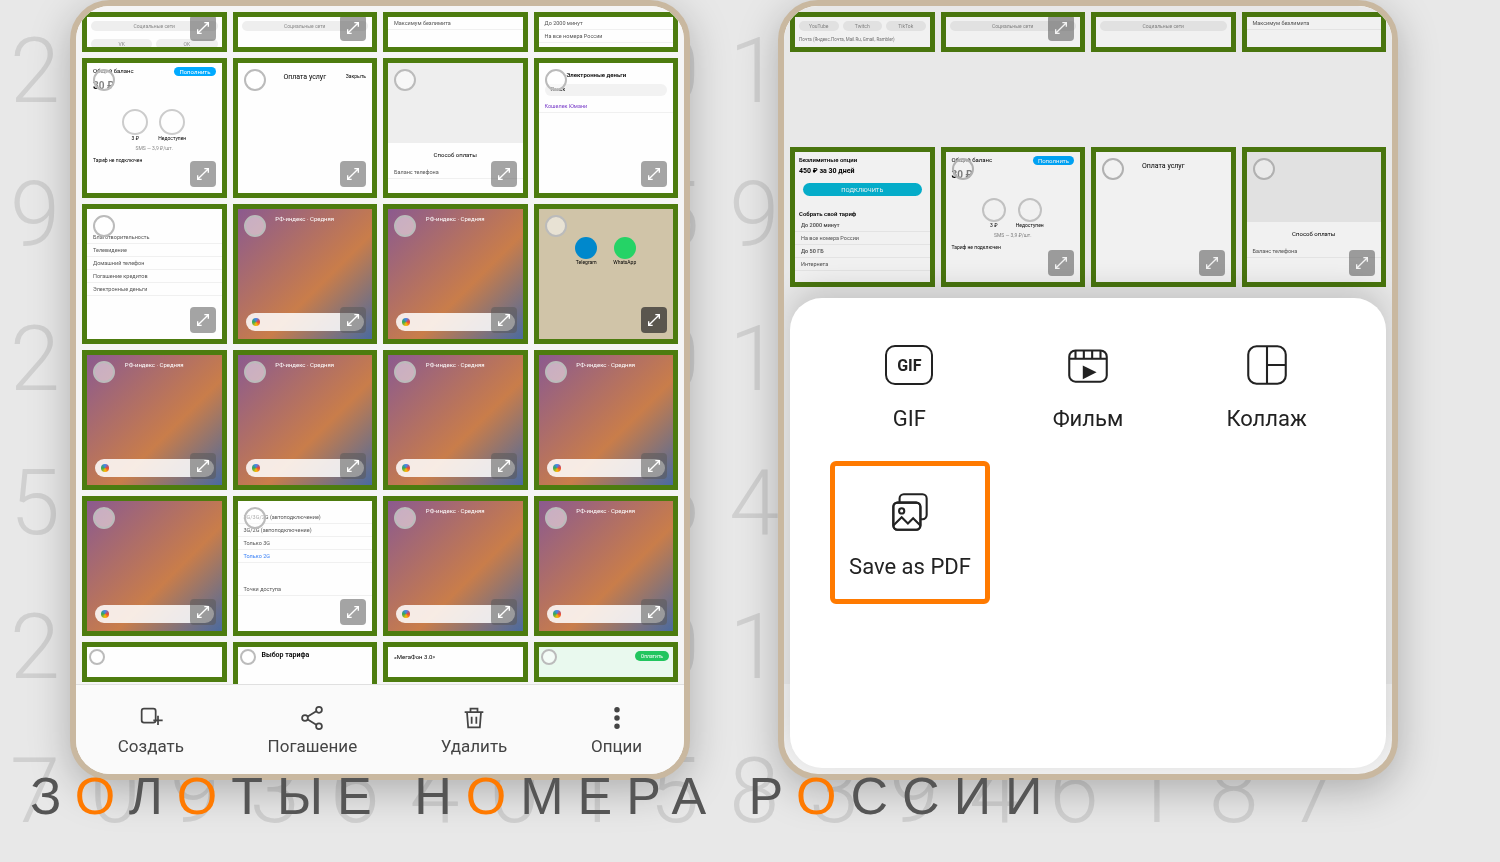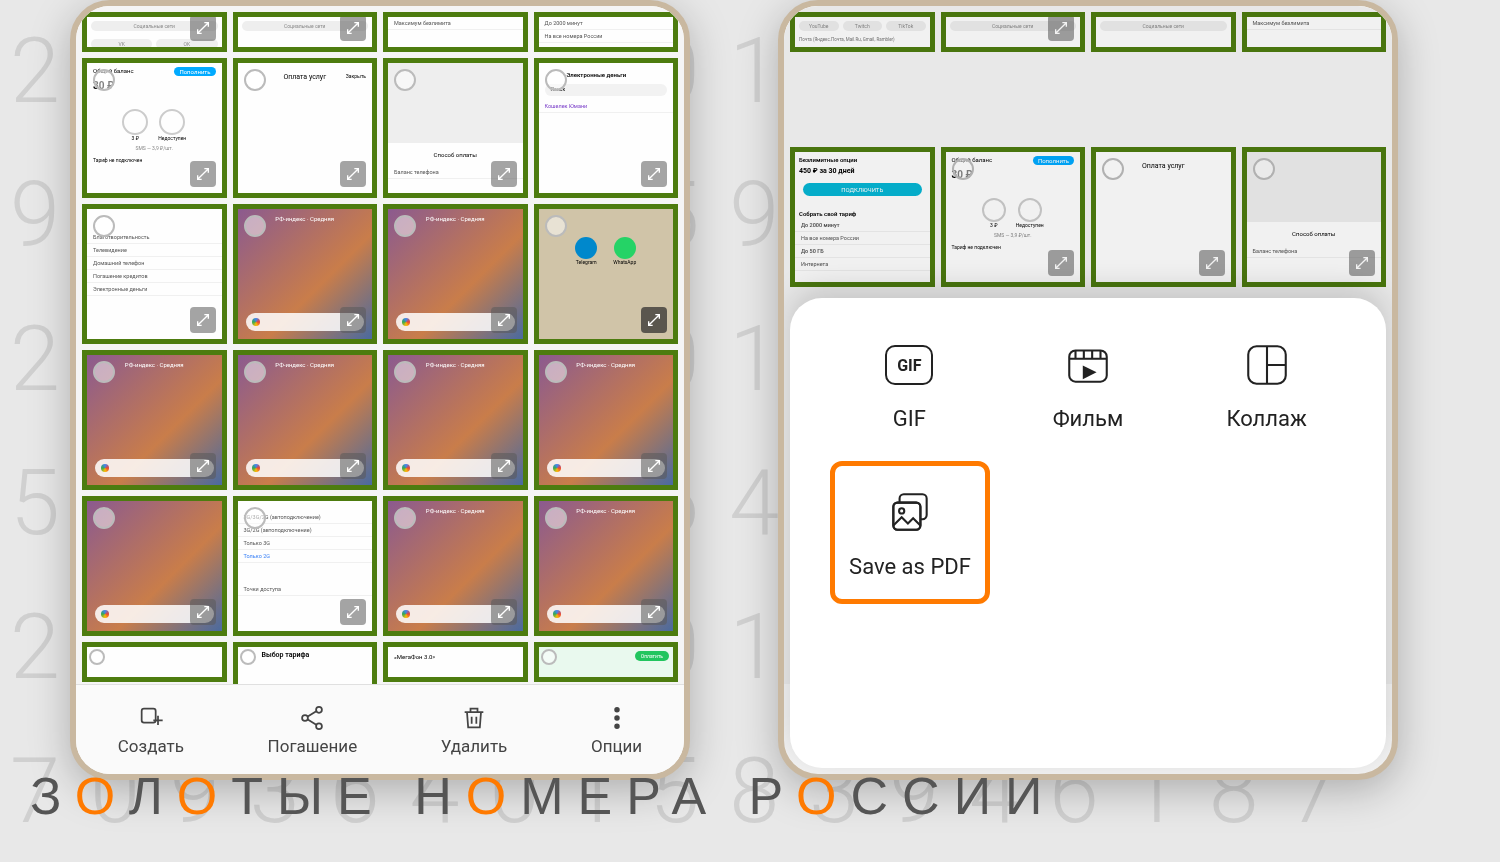--- a/index.html
+++ b/index.html
@@ -100,21 +100,21 @@
     display:flex; justify-content: space-around; margin-bottom: 30px;
   }
   .sheet-item {
     width: 160px;
     display:flex; flex-direction:column; align-items:center; gap:14px;
     font-size: 22px; color:#222;
   }
   .sheet-item.highlight {
     border: 5px solid #ff7a00;
     padding: 20px 10px;
-    border-radius: 12px;
+    border-radius: 6px;
   }
   .sheet-icon {
     width: 54px; height: 54px;
     display:flex; align-items:center; justify-content:center;
   }
   .sheet-icon svg { width: 50px; height: 50px; stroke:#222; stroke-width:2; fill:none; }
   .gif-box {
     width:48px; height:40px; border:2.5px solid #222; border-radius:10px;
     display:flex; align-items:center; justify-content:center;
     font-size:16px; font-weight:700;

